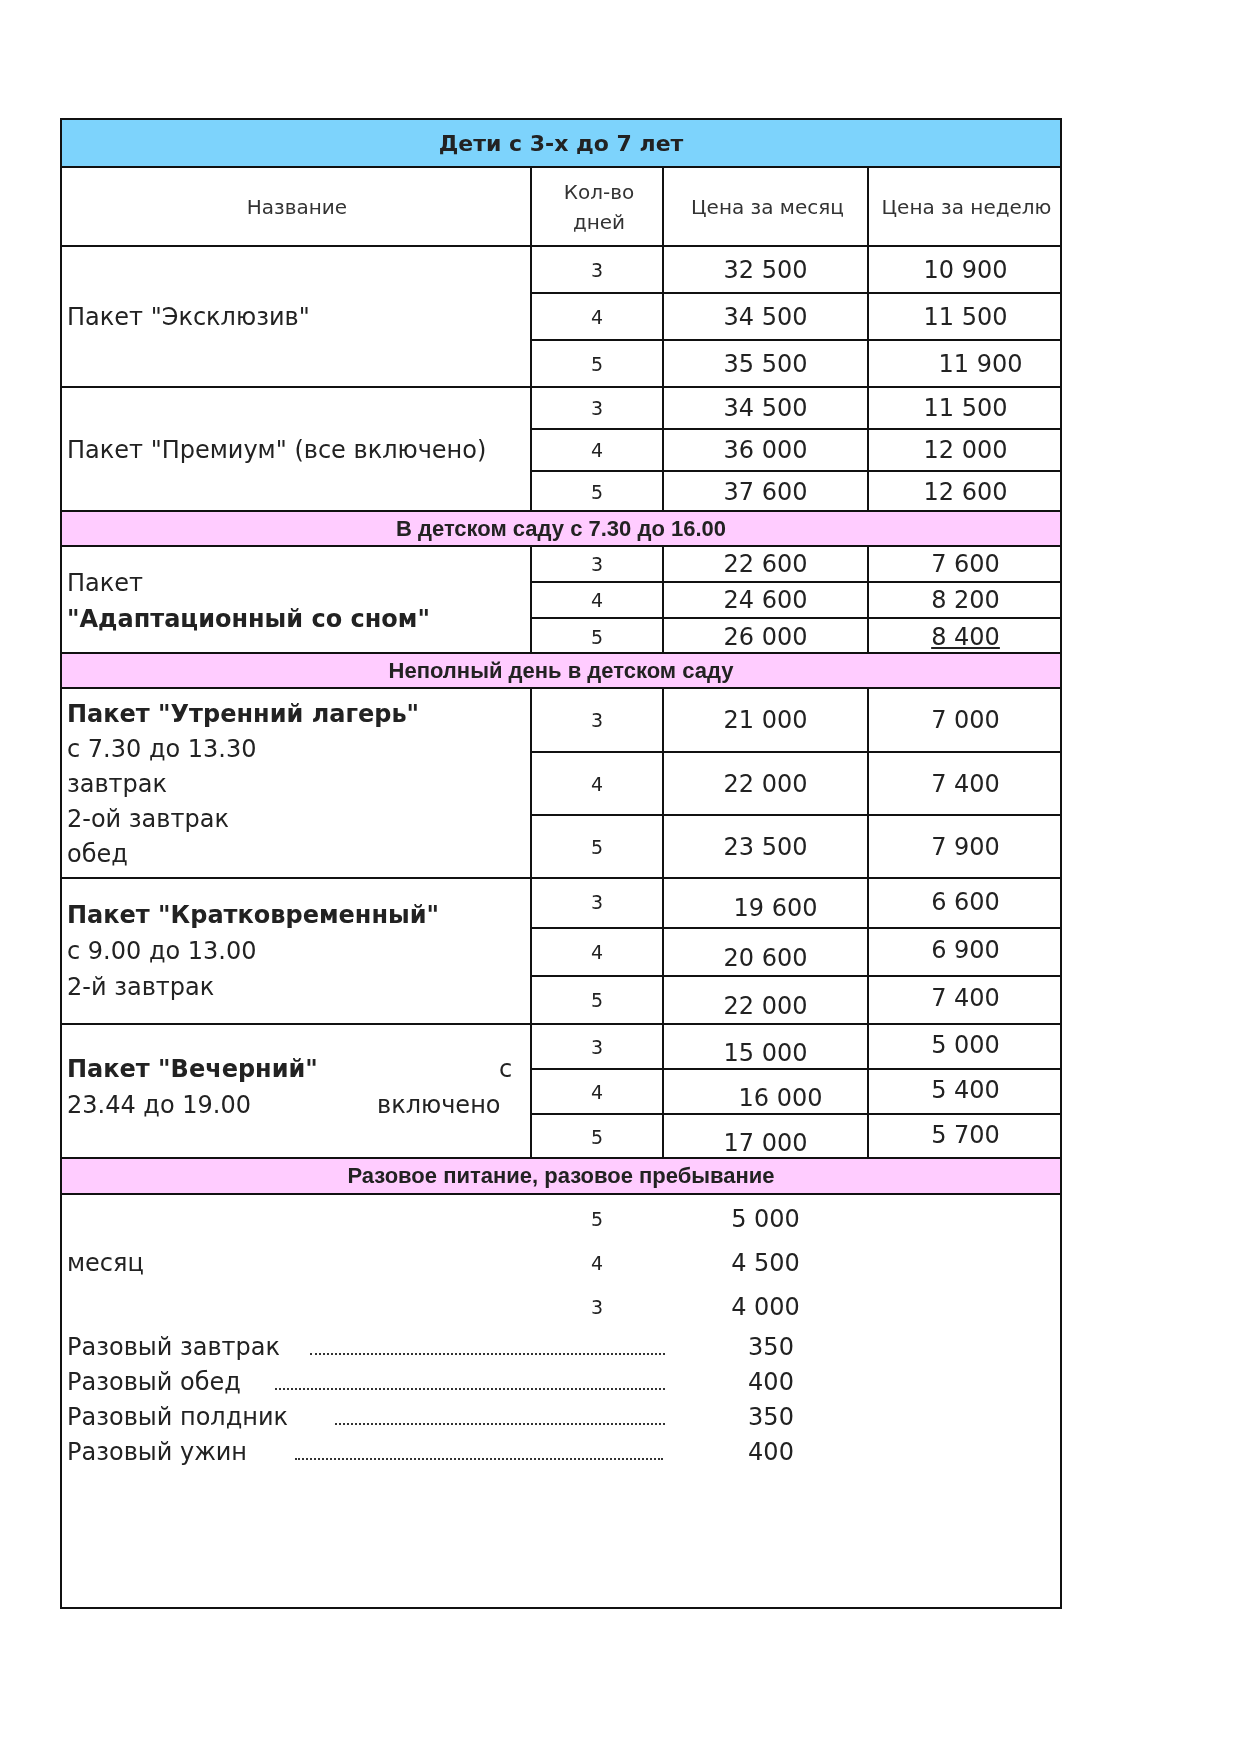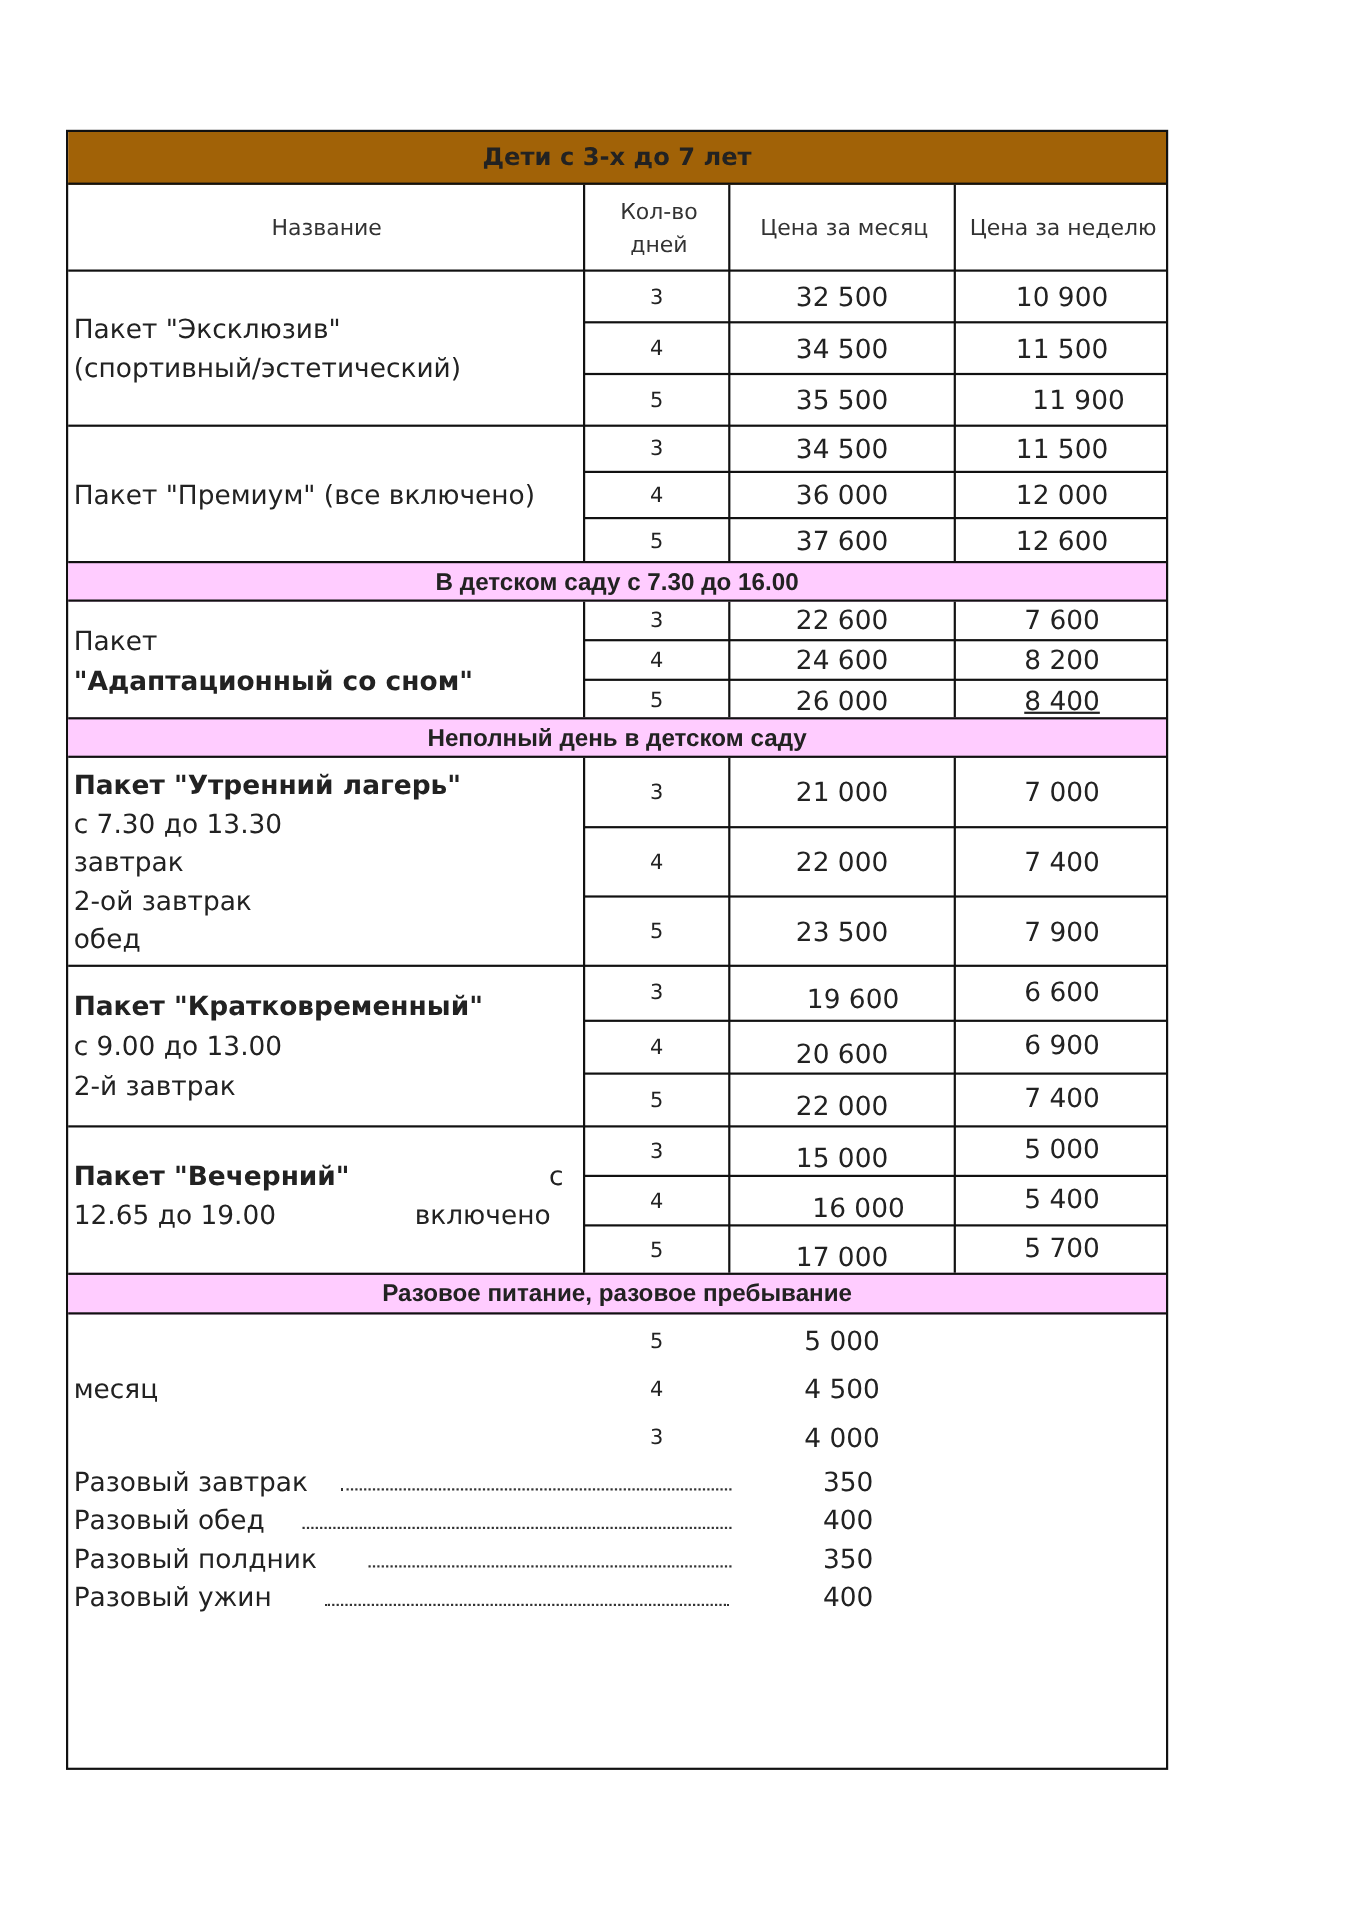--- a/index.html
+++ b/index.html
@@ -1,20 +1,20 @@
 <!DOCTYPE html>
 <html><head>
 <meta charset="utf-8">
 <style>
   html, body { margin: 0; padding: 0; background: #ffffff; }
   body { width: 1240px; height: 1754px; position: relative; font-family: "DejaVu Sans", sans-serif; color: #222; }
   .sheet { position: absolute; left: 60px; top: 118px; width: 1002px; height: 1491px; border: 2px solid #111; box-sizing: border-box; }
   .abs { position: absolute; box-sizing: border-box; }
   .band { left: 0; right: 0; display: flex; align-items: center; justify-content: center; font-weight: bold; font-size: 22px; border-bottom: 2px solid #111; }
-  .band.title { background: #a16207; }
+  .band.title { background: #7dd3fc; }
   .band.section { background: #ffccff; border-top: 2px solid #111; font-family: "Liberation Sans Narrow", "Liberation Sans", sans-serif; font-stretch: condensed; }
   .vline { width: 2px; background: #111; }
   .hline { height: 2px; background: #111; }
   .cell { display: flex; align-items: center; justify-content: center; font-size: 24px; }
   .cell.days { font-size: 19px; }
   .hdr { display: flex; align-items: center; justify-content: center; text-align: center; font-size: 20px; line-height: 30px; color: #333; }
   .name { left: 5px; display: flex; flex-direction: column; justify-content: center; font-size: 24px; line-height: 36px; }
   .name b { font-weight: bold; }
   .meal-row { left: 5px; width: 980px; height: 35px; font-size: 24px; display: flex; align-items: center; }
   .meal-label { width: 240px; white-space: nowrap; }
@@ -33,21 +33,20 @@
   <div class="abs hdr" style="left:604px;width:203px;top:48px;height:77px;">Цена за месяц</div>
   <div class="abs hdr" style="left:809px;width:191px;top:48px;height:77px;">Цена за неделю</div>
   <div class="abs hline" style="left:0;right:0;top:125px;"></div>
 
   <div class="abs vline" style="left:468px;top:48px;height:344px;"></div>
   <div class="abs vline" style="left:600px;top:48px;height:344px;"></div>
   <div class="abs vline" style="left:805px;top:48px;height:344px;"></div>
 
   <div class="abs name" style="top:127px;height:139px;">
     <span>Пакет "Эксклюзив"</span>
-    <span>(спортивный/эстетический)</span>
   </div>
   <div class="abs cell days" style="left:470px;width:130px;top:127px;height:45px;">3</div>
   <div class="abs cell" style="left:602px;width:203px;top:127px;height:45px;">32 500</div>
   <div class="abs cell" style="left:807px;width:193px;top:127px;height:45px;">10 900</div>
   <div class="abs hline" style="left:468px;right:0;top:172px;"></div>
   <div class="abs cell days" style="left:470px;width:130px;top:174px;height:45px;">4</div>
   <div class="abs cell" style="left:602px;width:203px;top:174px;height:45px;">34 500</div>
   <div class="abs cell" style="left:807px;width:193px;top:174px;height:45px;">11 500</div>
   <div class="abs hline" style="left:468px;right:0;top:219px;"></div>
   <div class="abs cell days" style="left:470px;width:130px;top:221px;height:45px;">5</div>
@@ -131,21 +130,21 @@
   <div class="abs cell" style="left:807px;width:193px;top:807px;height:46px;">6 900</div>
   <div class="abs hline" style="left:468px;right:0;top:855px;"></div>
   <div class="abs cell days" style="left:470px;width:130px;top:857px;height:46px;">5</div>
   <div class="abs cell" style="left:602px;width:203px;top:863px;height:46px;">22 000</div>
   <div class="abs cell" style="left:807px;width:193px;top:855px;height:46px;">7 400</div>
   <div class="abs hline" style="left:0;right:0;top:903px;"></div>
 
   <div class="abs" style="left:5px;top:905px;width:460px;height:134px;font-size:24px;">
     <b class="abs" style="left:0;top:30px;">Пакет "Вечерний"</b>
     <span class="abs" style="left:432px;top:30px;">с</span>
-    <span class="abs" style="left:0;top:66px;">12.65 до 19.00</span>
+    <span class="abs" style="left:0;top:66px;">23.44 до 19.00</span>
     <span class="abs" style="left:310px;top:66px;">включено</span>
   </div>
   <div class="abs cell days" style="left:470px;width:130px;top:905px;height:43px;">3</div>
   <div class="abs cell" style="left:602px;width:203px;top:911px;height:43px;">15 000</div>
   <div class="abs cell" style="left:807px;width:193px;top:903px;height:43px;">5 000</div>
   <div class="abs hline" style="left:468px;right:0;top:948px;"></div>
   <div class="abs cell days" style="left:470px;width:130px;top:950px;height:43px;">4</div>
   <div class="abs cell" style="left:602px;width:233px;top:956px;height:43px;">16 000</div>
   <div class="abs cell" style="left:807px;width:193px;top:948px;height:43px;">5 400</div>
   <div class="abs hline" style="left:468px;right:0;top:993px;"></div>

